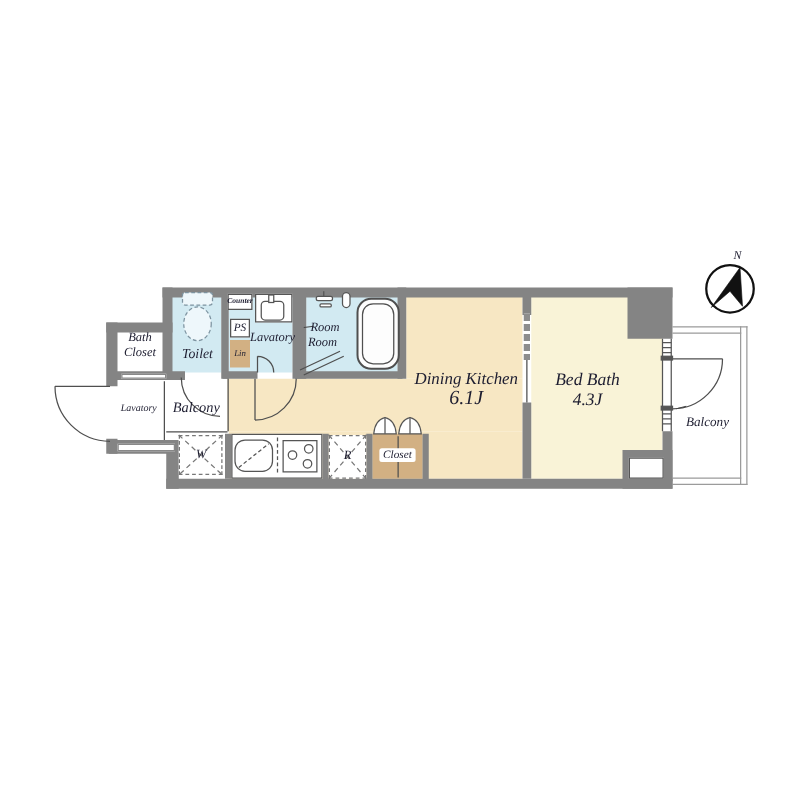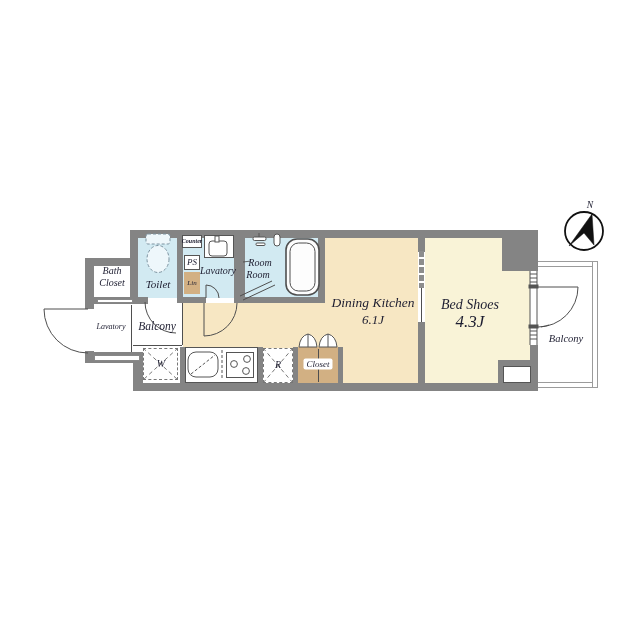--- a/index.html
+++ b/index.html
@@ -169,19 +169,19 @@
   <div class="lbl" style="left:192px;top:283px;font-size:7px">Lin</div>
   <div class="lbl" style="left:218px;top:271px;font-size:10px">Lavatory</div>
   <div class="lbl" style="left:260px;top:263px;font-size:10px">Room</div>
   <div class="lbl" style="left:258px;top:275px;font-size:10px">Room</div>
   <div class="lbl" style="left:111px;top:327px;font-size:8px">Lavatory</div>
   <div class="lbl" style="left:157px;top:327px;font-size:11.5px">Balcony</div>
   <div class="lbl" style="left:161px;top:364px;font-size:10px">W</div>
   <div class="lbl" style="left:278px;top:365px;font-size:10px">R</div>
   <div class="lbl pill" style="left:318px;top:364px;font-size:9px">Closet</div>
   <div class="lbl" style="left:373px;top:303px;font-size:13.5px">Dining Kitchen</div>
-  <div class="lbl" style="left:373px;top:319px;font-size:13px">6.1J</div>
-  <div class="lbl" style="left:470px;top:305px;font-size:14px">Bed Shoes</div>
-  <div class="lbl" style="left:470px;top:321px;font-size:17px">4.3J</div>
+  <div class="lbl" style="left:373px;top:319px;font-size:16px">6.1J</div>
+  <div class="lbl" style="left:470px;top:305px;font-size:14px">Bed Bath</div>
+  <div class="lbl" style="left:470px;top:321px;font-size:14px">4.3J</div>
   <div class="lbl" style="left:566px;top:339px;font-size:10.5px">Balcony</div>
   <div class="lbl" style="left:590px;top:206px;font-size:9.5px">N</div>
 
 </div>
 
 </body></html>

